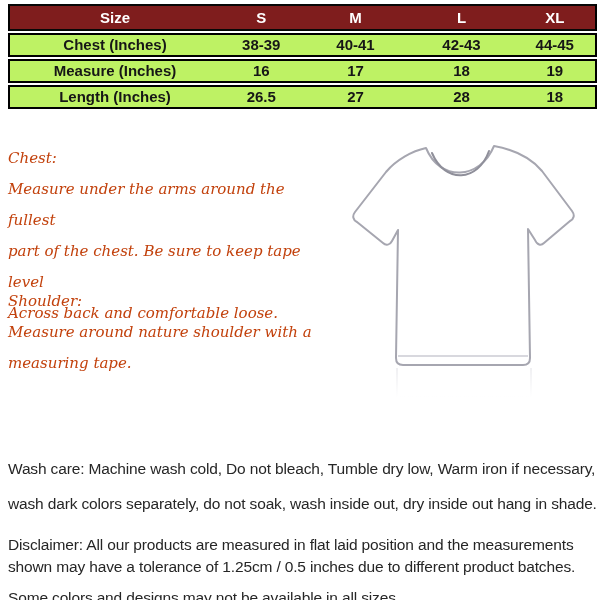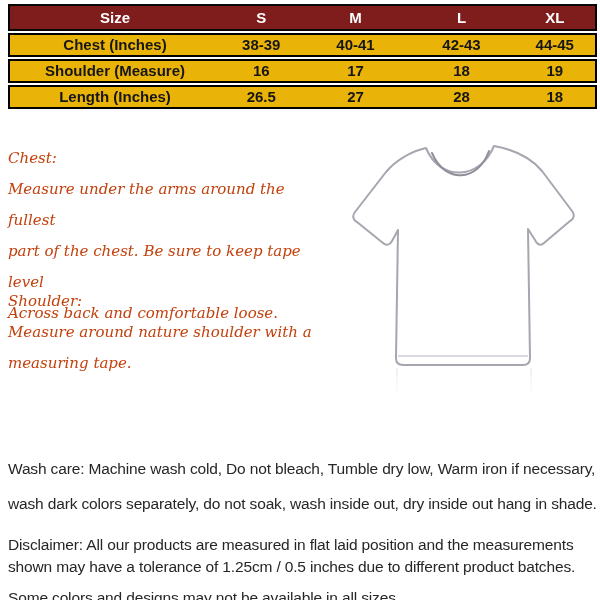--- a/index.html
+++ b/index.html
@@ -20,21 +20,21 @@
     font-weight:bold;font-size:15px;
     padding:1px 0 2px 0;
     border-top:2px solid #000;border-bottom:2px solid #000;
   }
   .size-table th:first-child,.size-table td:first-child{border-left:2px solid #000;}
   .size-table th:last-child,.size-table td:last-child{border-right:2px solid #000;}
   .size-table thead th{
     background:#7f1d1d;color:#ffffff;border-color:#070707;
     font-size:15px;height:20px;
   }
-  .size-table tbody td{background:#eab308;color:#161616;height:17px;}
+  .size-table tbody td{background:#bef264;color:#161616;height:17px;}
 
   
   .measure{
     position:absolute;left:8px;width:320px;
     font-family:"DejaVu Serif",serif;font-style:italic;
     font-size:15px;line-height:31px;color:#c2410c;
   }
   .measure .m-head{font-weight:normal;}
   .measure.chest{top:143px;}
   .measure.shoulder{top:286px;}
@@ -80,21 +80,21 @@
   </thead>
   <tbody>
     <tr>
       <td>Chest (Inches)</td>
       <td>38-39</td>
       <td>40-41</td>
       <td>42-43</td>
       <td>44-45</td>
     </tr>
     <tr>
-      <td>Shoulder (Measure)</td>
+      <td>Measure (Inches)</td>
       <td>16</td>
       <td>17</td>
       <td>18</td>
       <td>19</td>
     </tr>
     <tr>
       <td>Length (Inches)</td>
       <td>26.5</td>
       <td>27</td>
       <td>28</td>

